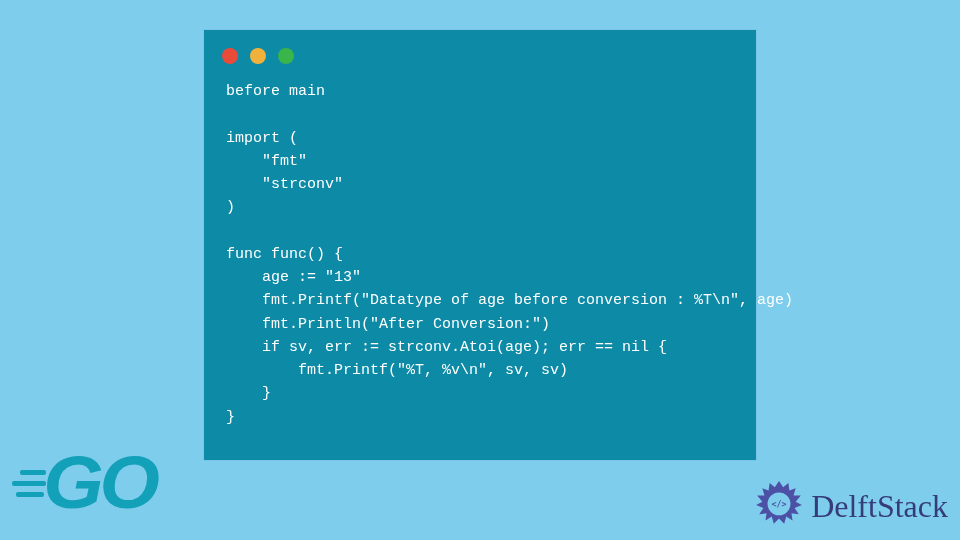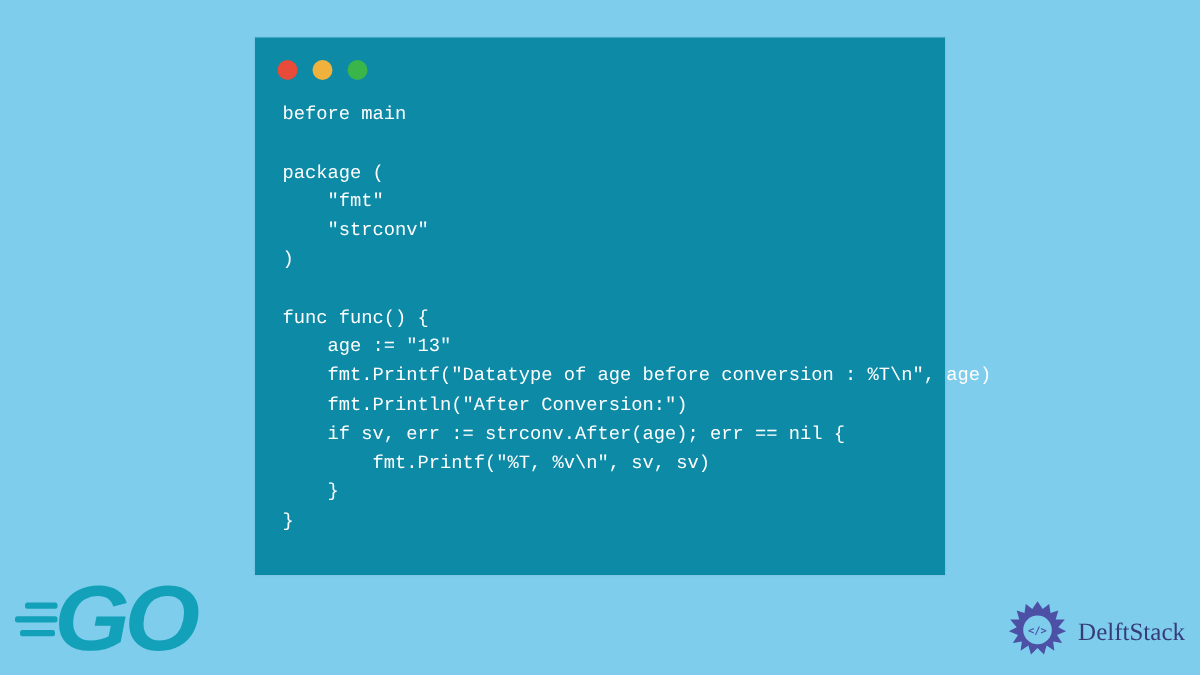--- a/index.html
+++ b/index.html
@@ -37,21 +37,21 @@
     padding: 6px 22px;
     color: #ffffff;
     font-family: Consolas, Menlo, Monaco, "Liberation Mono", monospace;
     font-size: 15px;
     line-height: 1.55;
     white-space: pre;
   }
   .go-logo {
     position: absolute;
     left: 6px;
-    bottom: 8px;
+    bottom: 20px;
   }
   .go-logo .speed-lines {
     position: absolute;
     left: 0;
     top: 24px;
   }
   .go-logo .speed-lines div {
     height: 5px;
     background: #12a1b8;
     margin-bottom: 6px;
@@ -71,47 +71,47 @@
   .delft {
     position: absolute;
     right: 12px;
     bottom: 8px;
     display: flex;
     align-items: center;
     gap: 6px;
   }
   .delft-text {
     font-family: Georgia, "Times New Roman", serif;
-    font-size: 20px;
+    font-size: 32px;
     color: #363c7a;
     font-weight: 500;
   }
   .gear-wrap { position: relative; width: 52px; height: 52px; }
 </style>
 </head>
 <body>
 
 <div class="code-window">
   <div class="traffic-lights">
     <div class="dot red"></div>
     <div class="dot yellow"></div>
     <div class="dot green"></div>
   </div>
   <div class="code"><span>before main</span>
 <span></span>
-<span>package (</span>
+<span>import (</span>
 <span>    "fmt"</span>
 <span>    "strconv"</span>
 <span>)</span>
 <span></span>
 <span>func func() {</span>
 <span>    age := "13"</span>
 <span>    fmt.Printf("Datatype of age before conversion : %T\n", age)</span>
 <span>    fmt.Println("After Conversion:")</span>
-<span>    if sv, err := strconv.After(age); err == nil {</span>
+<span>    if sv, err := strconv.Atoi(age); err == nil {</span>
 <span>        fmt.Printf("%T, %v\n", sv, sv)</span>
 <span>    }</span>
 <span>}</span></div>
 </div>
 
 <div class="go-logo">
   <div class="speed-lines">
     <div style="width:26px;margin-left:14px"></div>
     <div style="width:34px;margin-left:6px"></div>
     <div style="width:28px;margin-left:10px"></div>

